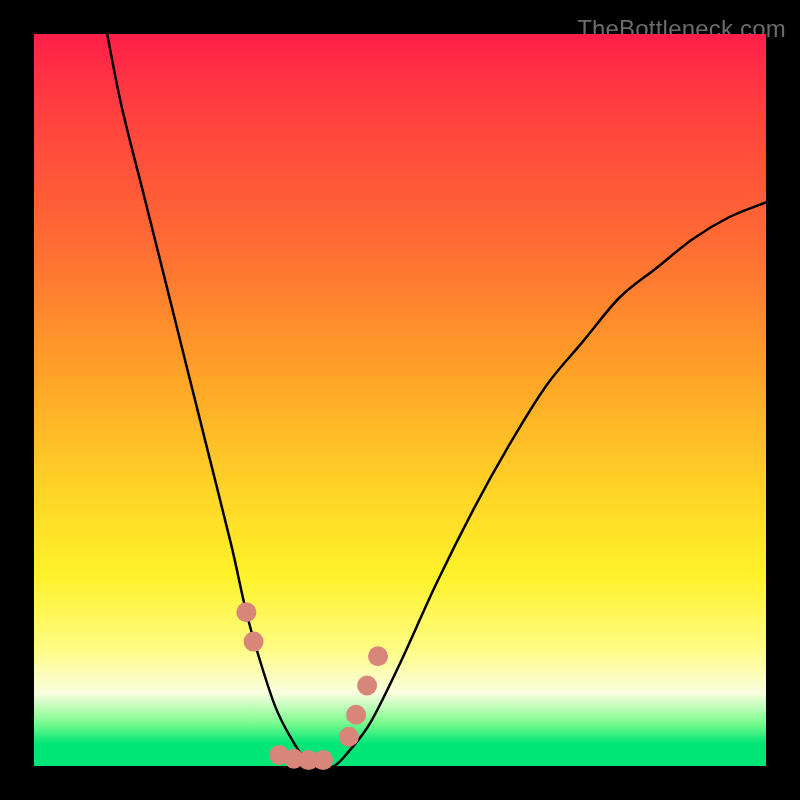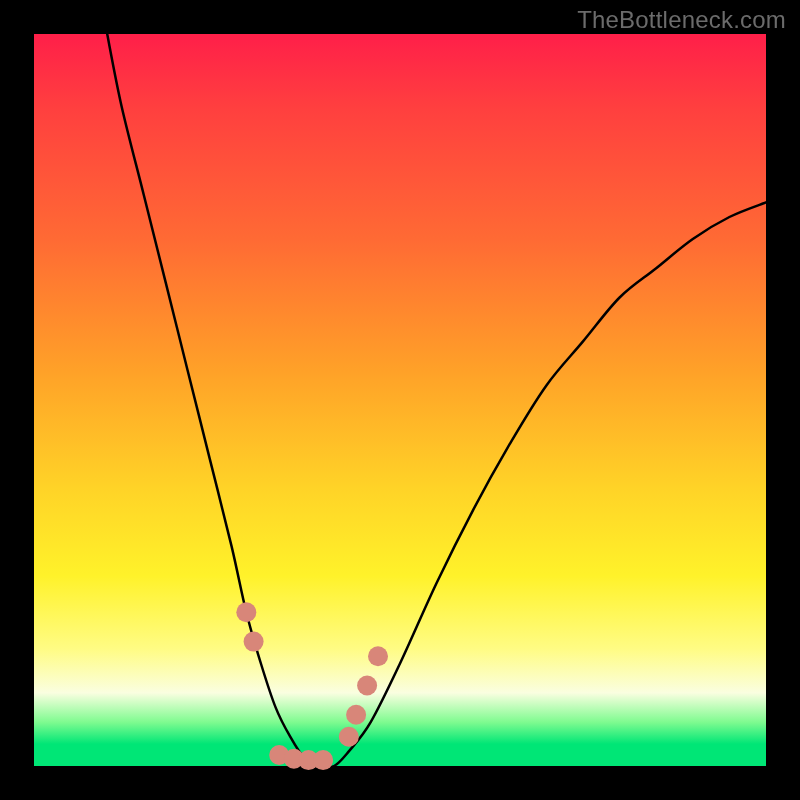--- a/index.html
+++ b/index.html
@@ -34,21 +34,21 @@
       #fff22a 74%,
       #fffc84 84%,
       #fafee0 90%,
       #7ffb90 94%,
       #00e676 97%,
       #00e676 100%
     );
   }
   .watermark {
     position: absolute;
-    top: 6px;
+    top: 15px;
     right: 14px;
     color: #6b6b6b;
     font-size: 24px;
     font-weight: 500;
     letter-spacing: 0.2px;
     font-family: Arial, Helvetica, sans-serif;
   }
   svg.curve {
     position: absolute;
     left: 0;

